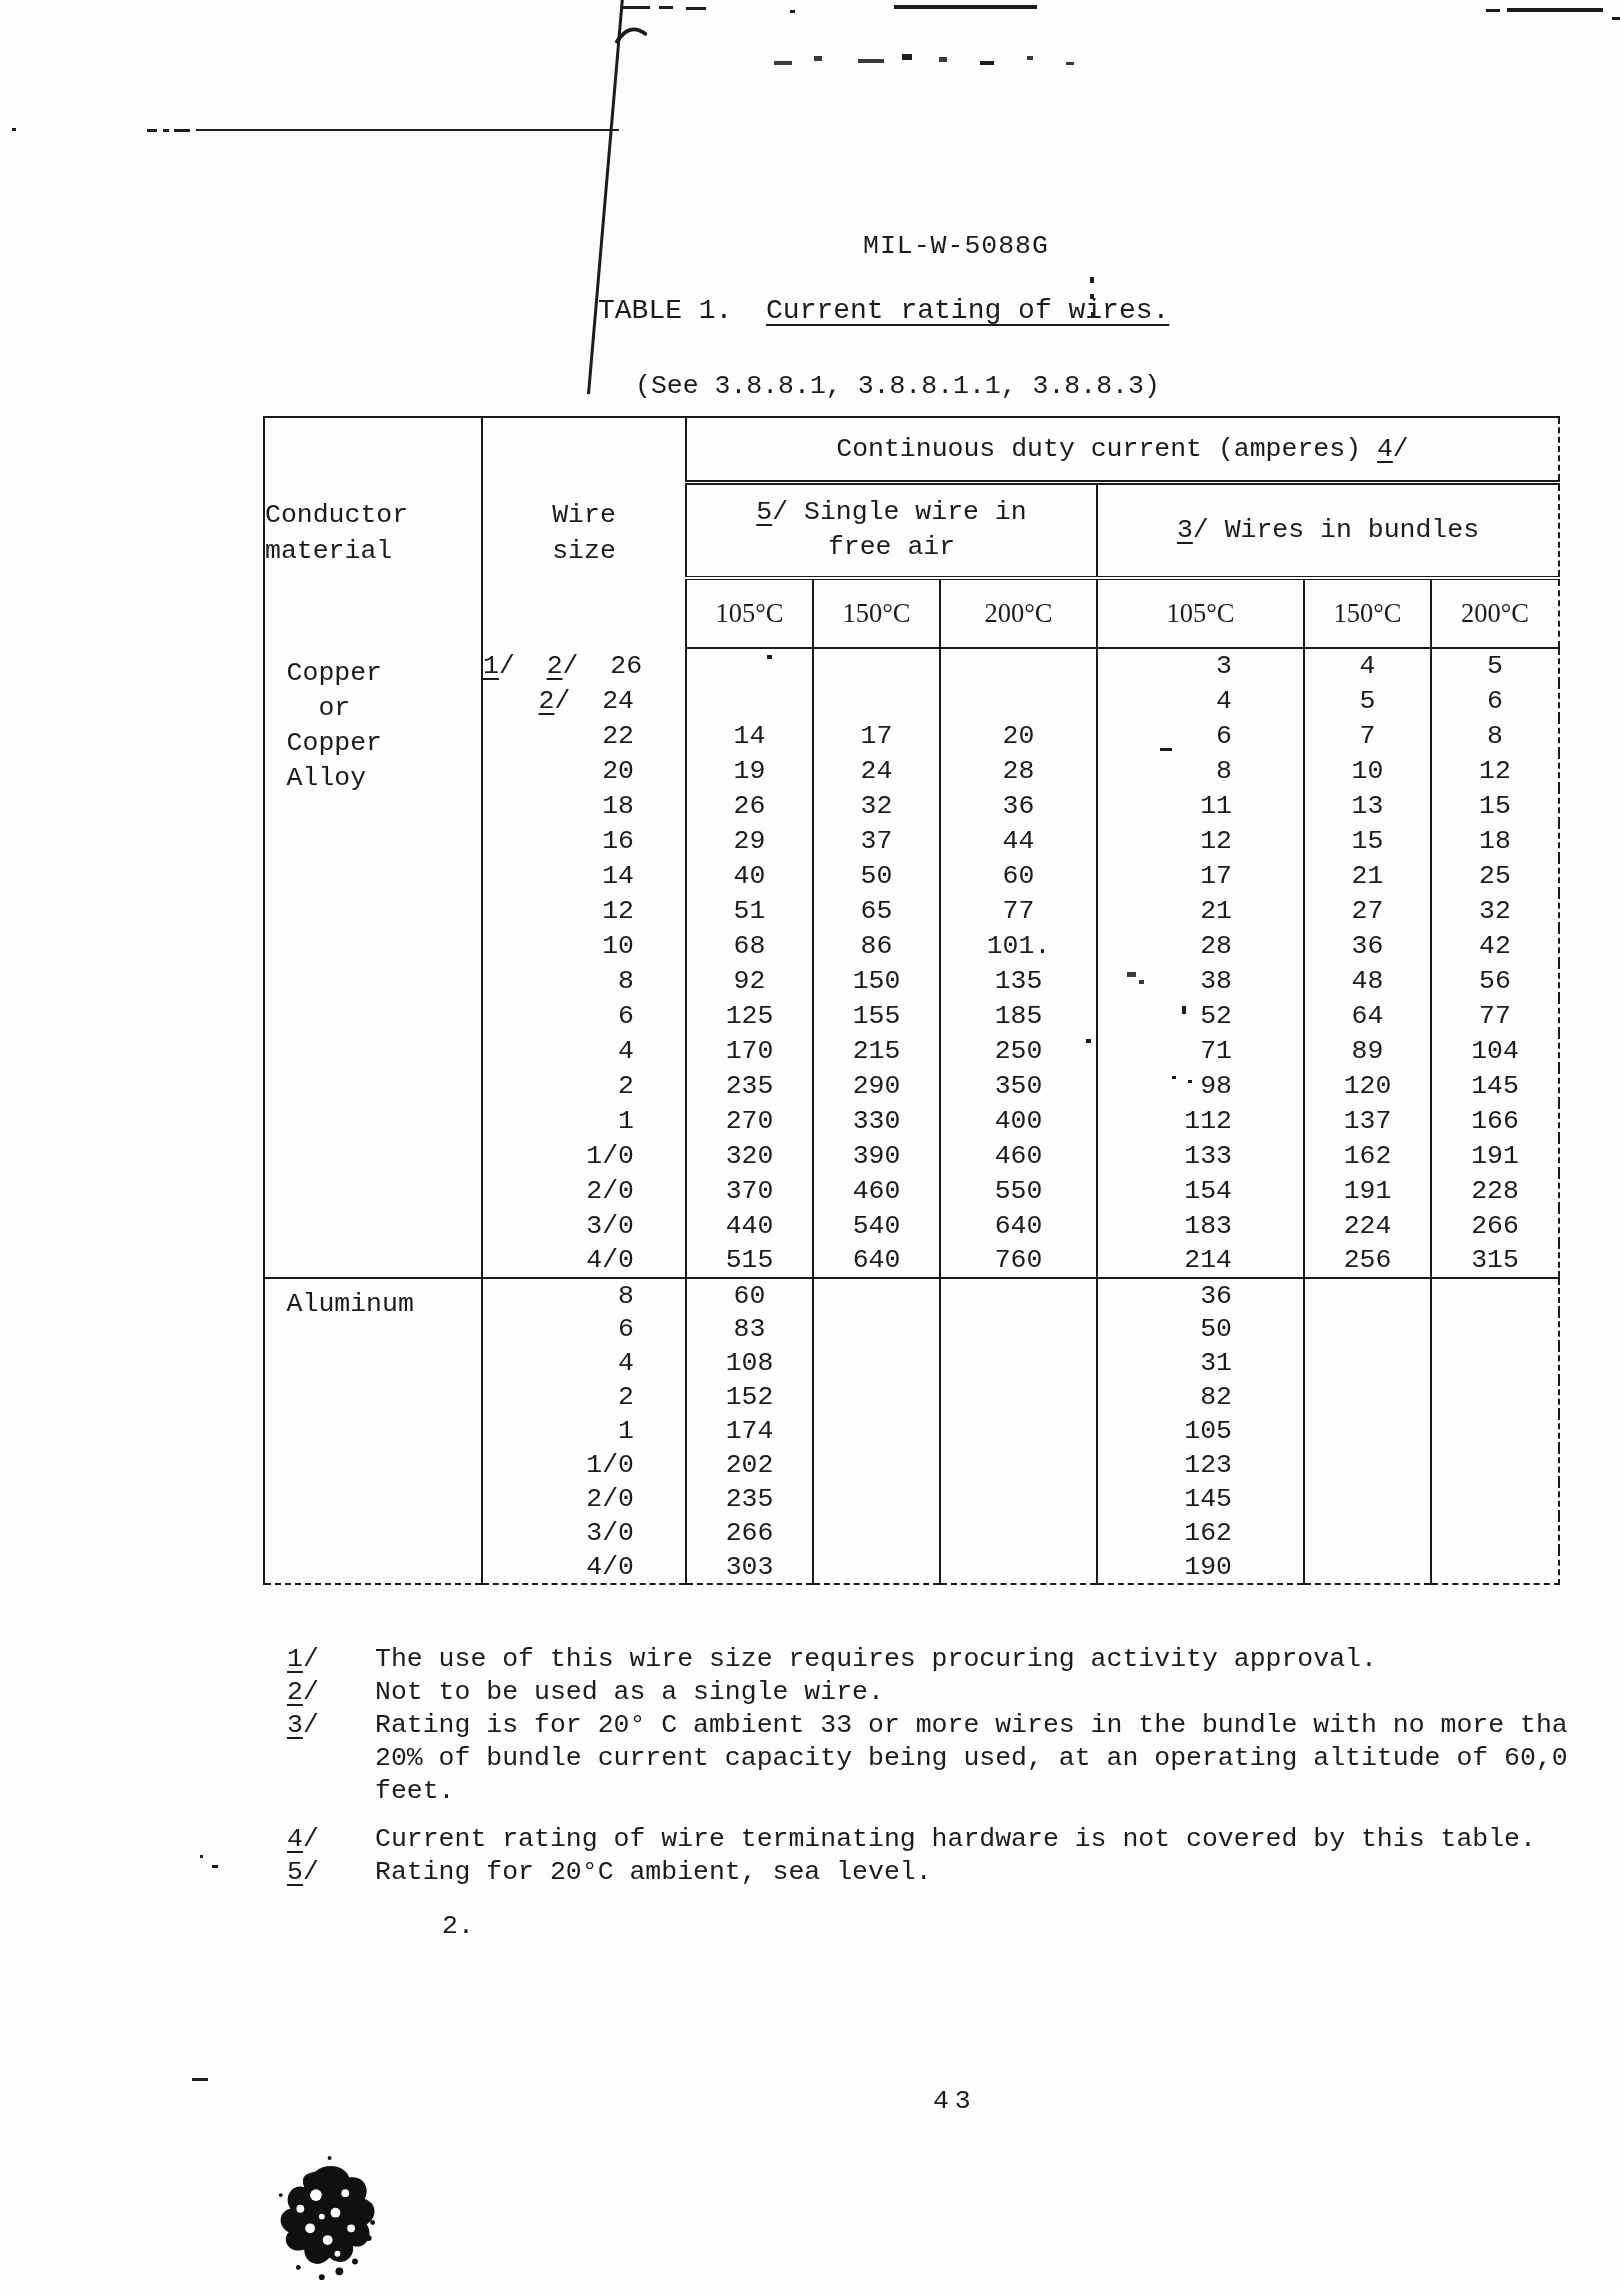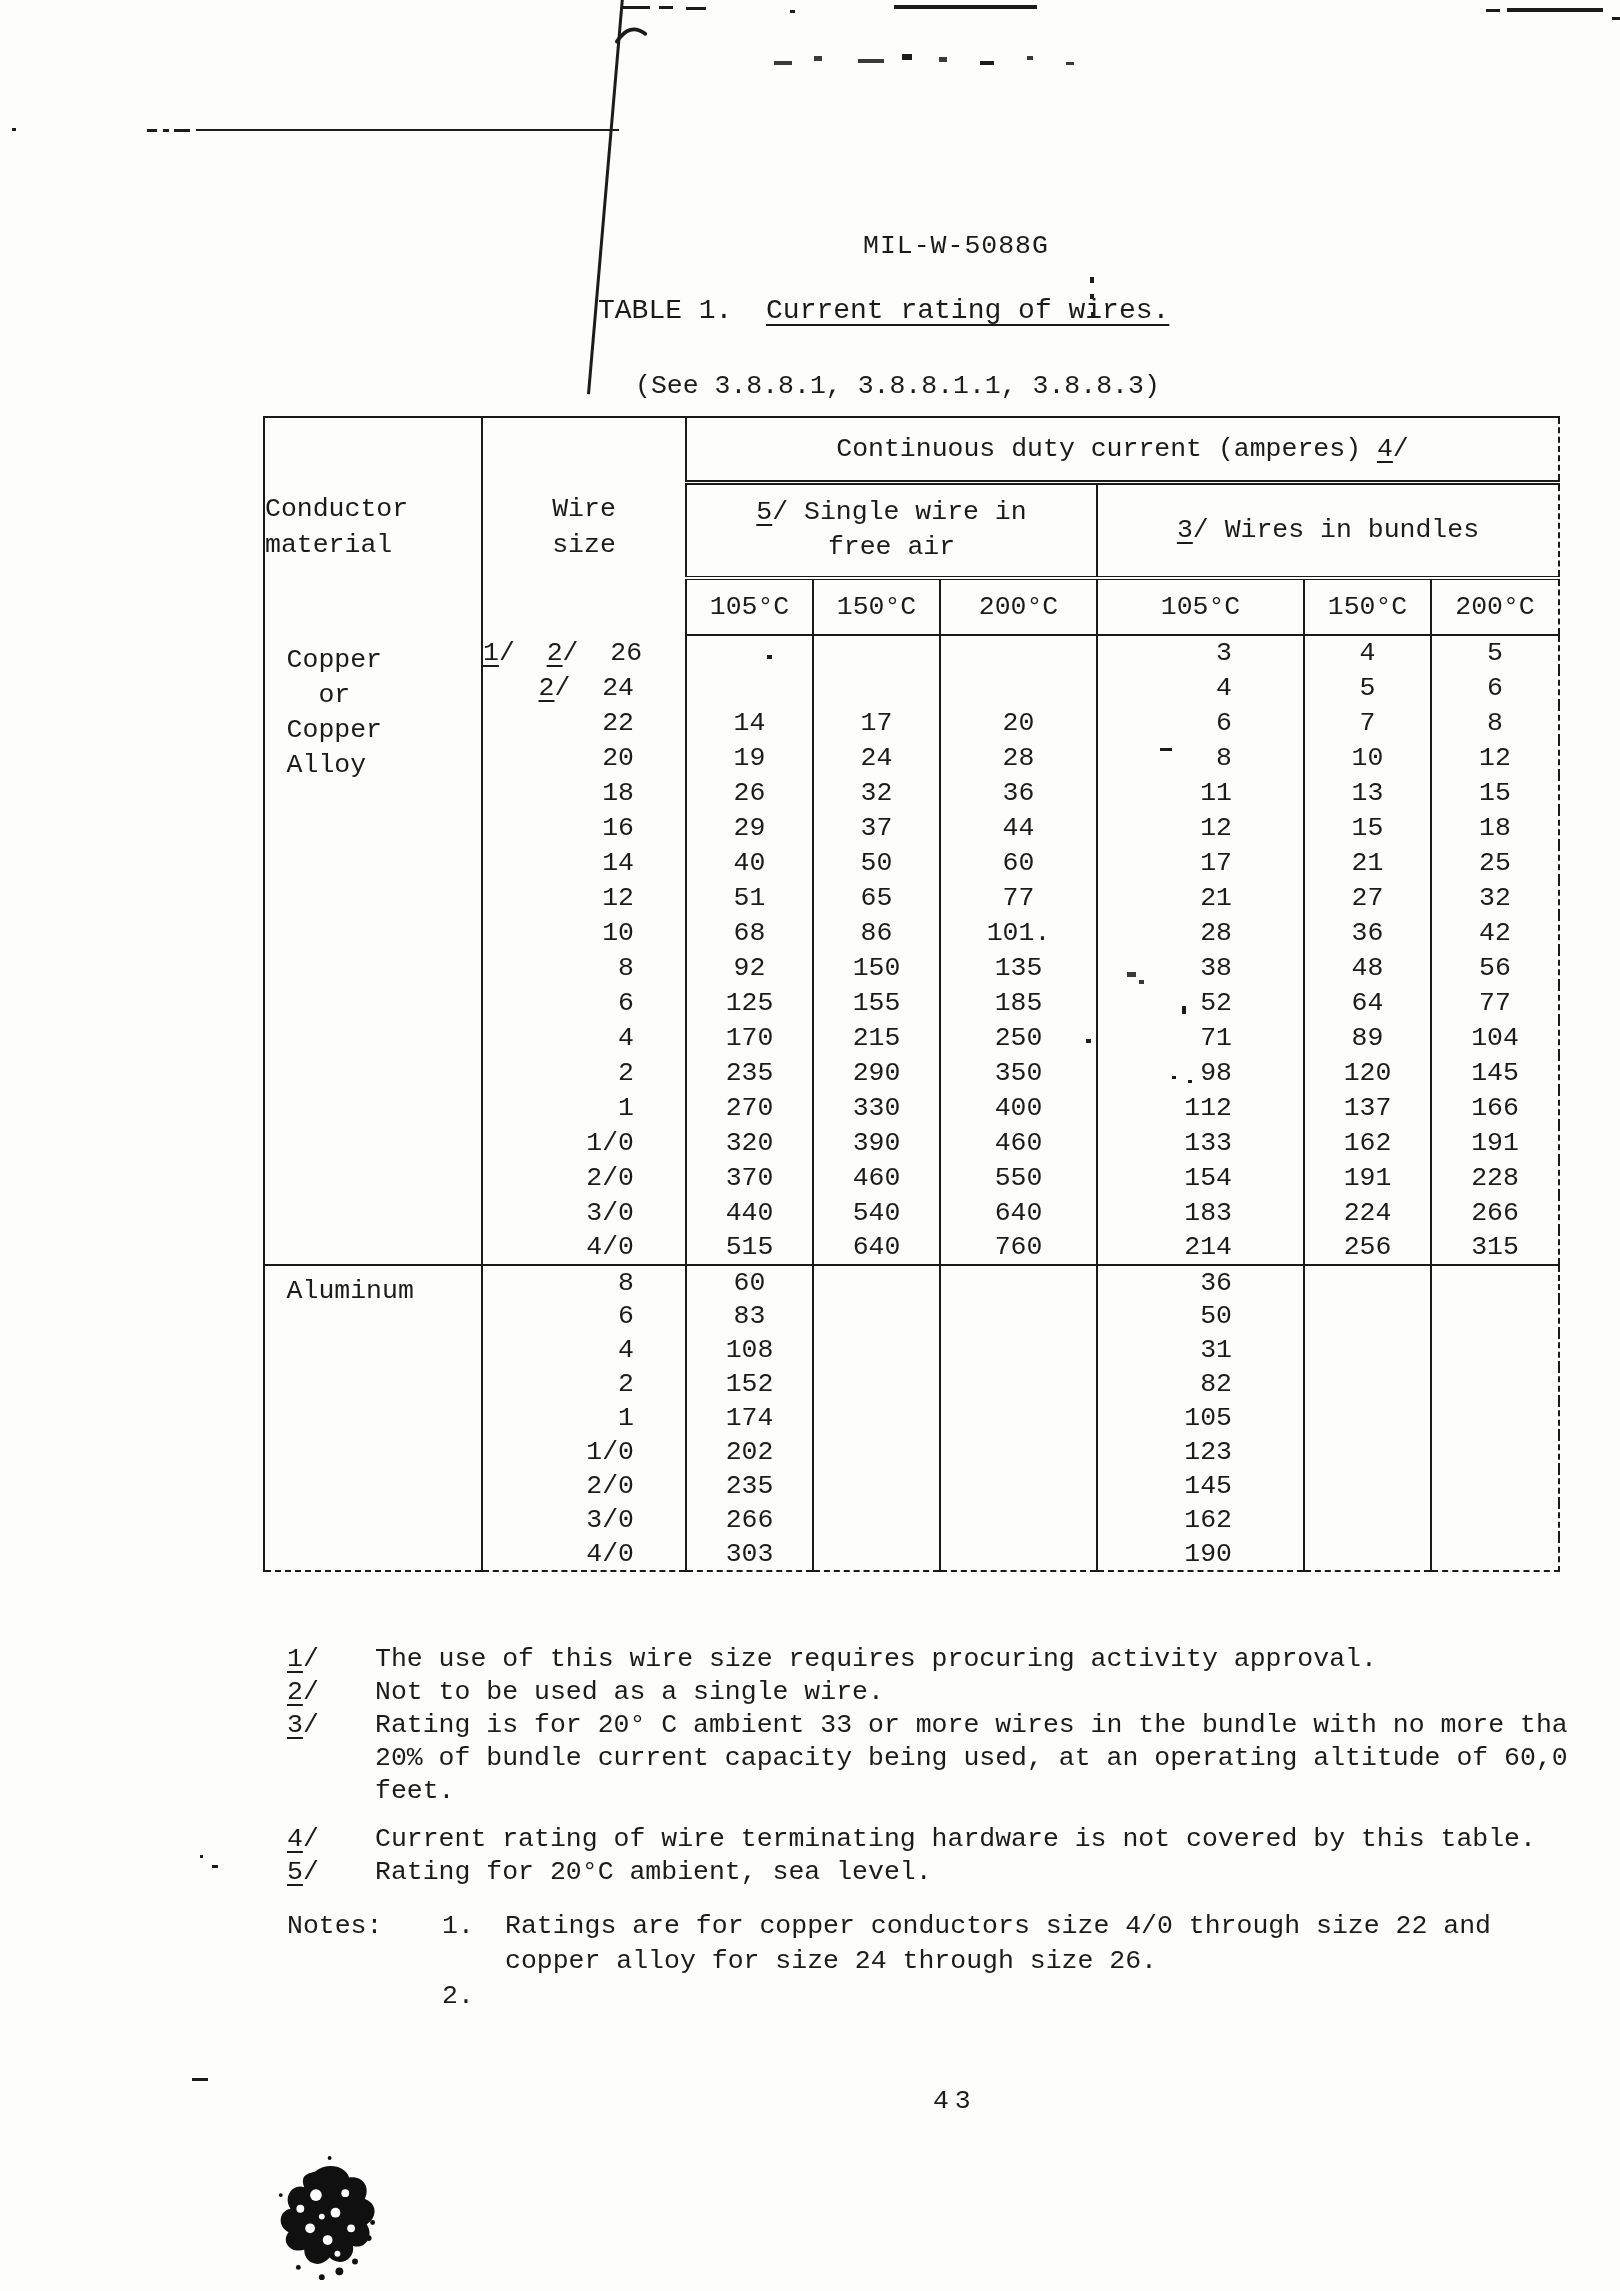--- a/index.html
+++ b/index.html
@@ -30,21 +30,21 @@
     border:2.9px solid #1a1a1a;
     border-right:2.9px dashed #1a1a1a;
     border-bottom:2.9px dashed #1a1a1a;
   }
   .rating-table th,.rating-table td{font-weight:normal;padding:0;font-size:26.5px;color:#1b1b1b;}
   .h-mat{border-right:2px solid #1a1a1a;text-align:left;vertical-align:middle;padding-left:23.5px;white-space:pre-line;line-height:36px;}
   .h-wire{border-right:2.9px solid #1a1a1a;text-align:center;vertical-align:middle;white-space:pre-line;line-height:36px;}
   .h-cont{border-bottom:5.9px double #1a1a1a;text-align:center;vertical-align:middle;}
   tr.r1{height:65px;}
   tr.r2{height:96px;}
-  tr.r3{height:57px;}
+  tr.r3{height:70px;font-family:Liberation Serif, serif;}
   .h-group{border-bottom:4.9px double #1a1a1a;text-align:center;vertical-align:middle;line-height:35px;}
   .h-group .glabel{white-space:pre-line;}
   .h-group2{border-left:2.9px solid #1a1a1a;}
   tr.r3 th{border-bottom:2.9px solid #1a1a1a;text-align:center;vertical-align:middle;}
   th.t1,th.t2,th.t4,th.t5{border-right:2px solid #1a1a1a;}
   th.t3{border-right:2.9px solid #1a1a1a;}
   tbody.sec0 tr{height:35px;}
   tbody.sec1 tr{height:34px;}
   tbody.sec0{border-bottom:2.9px solid #1a1a1a;}
   td.mat{border-right:2px solid #1a1a1a;vertical-align:top;text-align:left;padding:7.8px 0 0 21.6px;white-space:pre;line-height:35px;margin-left:21px;}
@@ -426,26 +426,20 @@
         <span class="fn-text">Current rating of wire terminating hardware is not covered by this table.</span>
       </div>
       <div class="fn-row">
         <span class="fn-marker"><span class="u">5</span>/</span>
         <span class="fn-text">Rating for 20°C ambient, sea level.</span>
       </div>
     </div>
 
   <div class="notes" id="notes">
       <div class="note-row">
-        <span class="notes-label">Notes:</span>
-        <span class="note-num">1.</span>
-        <span class="note-text">Ratings are for copper conductors size 4/0 through size 22 and
-copper alloy for size 24 through size 26.</span>
-      </div>
-      <div class="note-row">
         <span class="notes-label"></span>
         <span class="note-num">2.</span>
       </div>
     </div>
 
   <div class="page-number">43</div>
 
   <svg class="ink-blot" width="127" height="137" viewBox="0 0 130 140">
     <g fill="#101010">
       <path d="M45,20 C58,10 76,14 80,26 C94,24 102,36 96,48 C108,52 110,66 98,74 C106,86 96,100 84,96 C86,110 70,118 60,108 C50,120 34,114 34,100 C20,104 10,92 18,82 C6,76 8,60 20,58 C12,46 22,32 34,36 C30,24 36,22 45,20 Z"></path>

